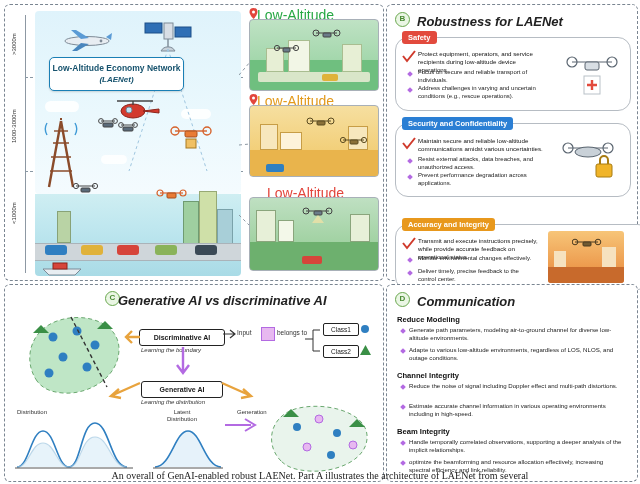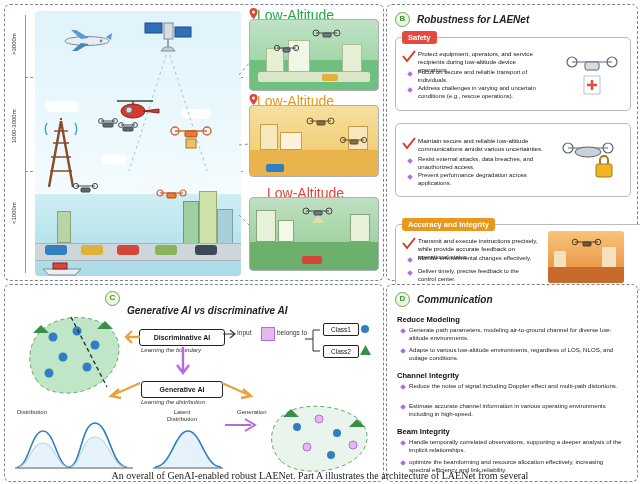--- a/index.html
+++ b/index.html
@@ -4,21 +4,21 @@
 <style>
   html,body{margin:0;padding:0;}
   body{width:640px;height:484px;background:#ffffff;font-family:"Liberation Sans",sans-serif;color:#1a1a1a;overflow:hidden;}
   .page{position:relative;width:640px;height:484px;}
 
   
   .panel{position:absolute;border:1px solid #9aa3ad;border-radius:6px;background:#fff;}
   .dashed{border:1px dashed #7a8591;}
   .badge{position:absolute;width:13px;height:13px;border-radius:50%;border:1px solid #6aa84f;
          color:#4a8a34;background:#eaf6e4;font-size:8px;line-height:12px;text-align:center;font-weight:bold;}
-  .panel-title{position:absolute;font-size:10px;font-style:italic;color:#222;font-weight:bold;}
+  .panel-title{position:absolute;font-size:13px;font-style:italic;color:#222;font-weight:bold;}
 
   
   #sceneA{left:4px;top:4px;width:378px;height:275px;background:#ffffff;}
   .sky{position:absolute;left:30px;top:6px;width:206px;height:183px;border-radius:4px;
        background:linear-gradient(#dff3fb 0%,#eaf8fd 55%,#f4fbfe 100%);}
   .ground{position:absolute;left:30px;top:189px;width:206px;height:82px;border-radius:0 0 4px 4px;
        background:linear-gradient(#cfeef2 0%,#bfe7ef 40%,#a9dbe6 100%);}
   .altTxt{position:absolute;left:0;font-size:6px;color:#333;writing-mode:vertical-rl;transform:rotate(180deg);
           text-align:center;}
   .altLine{position:absolute;left:26px;height:0;border-top:1px dashed #8a98a4;width:210px;}
@@ -31,21 +31,21 @@
   .plane{position:absolute;color:#5b9bd5;}
   .car{position:absolute;border-radius:3px;}
   .bldg{position:absolute;}
 
   
   .card{position:absolute;border:1px solid #a8b0b8;border-radius:4px;overflow:hidden;}
   .cardTitle{position:absolute;font-size:14px;font-weight:normal;}
 
   
   #panelB{left:386px;top:4px;width:250px;height:275px;}
-  .subcard{position:absolute;left:8px;width:234px;border:1px solid #b6bcc3;border-radius:5px;background:#fff;}
+  .subcard{position:absolute;left:8px;width:234px;border:1px solid #b6bcc3;border-radius:13px;background:#fff;}
   .subTitleBox{position:absolute;left:6px;top:-7px;height:13px;border-radius:3px;color:#fff;font-size:7.5px;
                font-weight:bold;line-height:13px;padding:0 6px;}
   .bullet{position:absolute;font-size:6px;color:#222;line-height:7.6px;}
   .diamond{position:absolute;width:4px;height:4px;background:#b36ae2;transform:rotate(45deg);}
   .checkline{position:absolute;font-size:6.2px;color:#111;line-height:7.8px;}
 
   
   #panelC{left:4px;top:284px;width:378px;height:196px;}
   .cbox{position:absolute;border:1.2px solid #222;border-radius:3px;background:#fff;font-size:7px;
         font-weight:bold;text-align:center;}
@@ -99,20 +99,24 @@
       <rect x="32" y="16" width="16" height="10" fill="#2f6fb5" stroke="#1c4f87"></rect>
       <line x1="25" y1="28" x2="25" y2="38" stroke="#7d8a96" stroke-width="1.4"></line>
       <path d="M18 40 a8 8 0 0 1 14 0 z" fill="#c8d2da" stroke="#7d8a96"></path>
     </svg>
 
     <svg style="position:absolute;left:120px;top:40px;" width="86" height="130" viewBox="0 0 86 130">
       <path d="M43 4 L4 126" stroke="#9fc6e0" stroke-width="1" stroke-dasharray="3,3" fill="none"></path>
       <path d="M43 4 L82 126" stroke="#9fc6e0" stroke-width="1" stroke-dasharray="3,3" fill="none"></path>
     </svg>
 
+    <div class="laeBox">
+      <div class="t1">Low-Altitude Economy Network</div>
+      <div class="t2">(LAENet)</div>
+    </div>
 
     <svg style="position:absolute;left:36px;top:112px;" width="40" height="74" viewBox="0 0 40 74">
       <path d="M20 4 L8 70 M20 4 L32 70" stroke="#8a4b2a" stroke-width="2.4" fill="none"></path>
       <path d="M12 26 L28 26 M10 40 L30 40 M9 54 L31 54" stroke="#8a4b2a" stroke-width="1.6"></path>
       <path d="M13 14 L27 14" stroke="#8a4b2a" stroke-width="1.4"></path>
       <path d="M20 3 l0 -2" stroke="#8a4b2a" stroke-width="2"></path>
       <path d="M6 6 a12 12 0 0 0 0 12" stroke="#3f9ad6" stroke-width="1.4" fill="none"></path>
       <path d="M34 6 a12 12 0 0 1 0 12" stroke="#3f9ad6" stroke-width="1.4" fill="none"></path>
     </svg>
 
@@ -285,20 +289,21 @@
             <circle cx="8" cy="12" r="5"></circle>
             <circle cx="48" cy="12" r="5"></circle>
         </g>
         <rect x="21" y="12" width="14" height="8" rx="2" fill="#d8dee4" stroke="#5a6570"></rect>
         <rect x="20" y="26" width="16" height="18" fill="#ffffff" stroke="#b9c1c8"></rect>
         <path d="M28 30 v10 M23 35 h10" stroke="#e24a3d" stroke-width="2.4"></path>
       </svg>
     </div>
 
     <div class="subcard" style="top:118px;height:72px;">
+      <div class="subTitleBox" style="background:#2b7fd4;">Security and Confidentiality</div>
       <svg style="position:absolute;left:6px;top:13px;" width="14" height="13" viewBox="0 0 14 13">
         <path d="M1 6 L5 11 L13 1" stroke="#d03a2c" stroke-width="2" fill="none"></path>
       </svg>
       <div class="checkline" style="left:22px;top:13px;width:130px;">Maintain secure and reliable low-altitude communications amidst various uncertainties.</div>
       <div class="diamond" style="left:12px;top:35px;"></div>
       <div class="bullet" style="left:22px;top:32px;width:126px;">Resist external attacks, data breaches, and unauthorized access.</div>
       <div class="diamond" style="left:12px;top:51px;"></div>
       <div class="bullet" style="left:22px;top:48px;width:126px;">Prevent performance degradation across applications.</div>
       <svg style="position:absolute;left:166px;top:10px;" width="60" height="52" viewBox="0 0 60 52">
         <g stroke="#5a6570" stroke-width="1.2" fill="none">
@@ -333,21 +338,21 @@
               <circle cx="26" cy="5" r="2.8" fill="none"></circle>
               <rect x="11" y="5" width="8" height="4" rx="1"></rect>
             </g>
         </svg>
       </div>
     </div>
   </div>
 
   <div class="panel dashed" id="panelC">
     <div class="badge" style="left:100px;top:6px;">C</div>
-    <div class="panel-title" style="left:122px;top:8px;margin-top:12px;">Generative AI vs discriminative AI</div>
+    <div class="panel-title" style="left:113px;top:8px;">Generative AI vs discriminative AI</div>
 
     <svg style="position:absolute;left:14px;top:26px;" width="110" height="88" viewBox="0 0 110 88">
       <path d="M18 70 C4 50 10 20 38 10 C66 0 100 12 100 38 C100 66 70 84 44 82 C32 81 24 78 18 70 Z" fill="#bfe6c6" stroke="#6aa86f" stroke-dasharray="4,3"></path>
       <circle cx="34" cy="26" r="4.5" fill="#2f7fc1"></circle>
       <circle cx="58" cy="20" r="4.5" fill="#2f7fc1"></circle>
       <circle cx="76" cy="34" r="4.5" fill="#2f7fc1"></circle>
       <circle cx="44" cy="46" r="4.5" fill="#2f7fc1"></circle>
       <circle cx="68" cy="56" r="4.5" fill="#2f7fc1"></circle>
       <circle cx="30" cy="62" r="4.5" fill="#2f7fc1"></circle>
       <path d="M52 6 L88 76" stroke="#333" stroke-width="1.4" stroke-dasharray="4,3" fill="none"></path>

